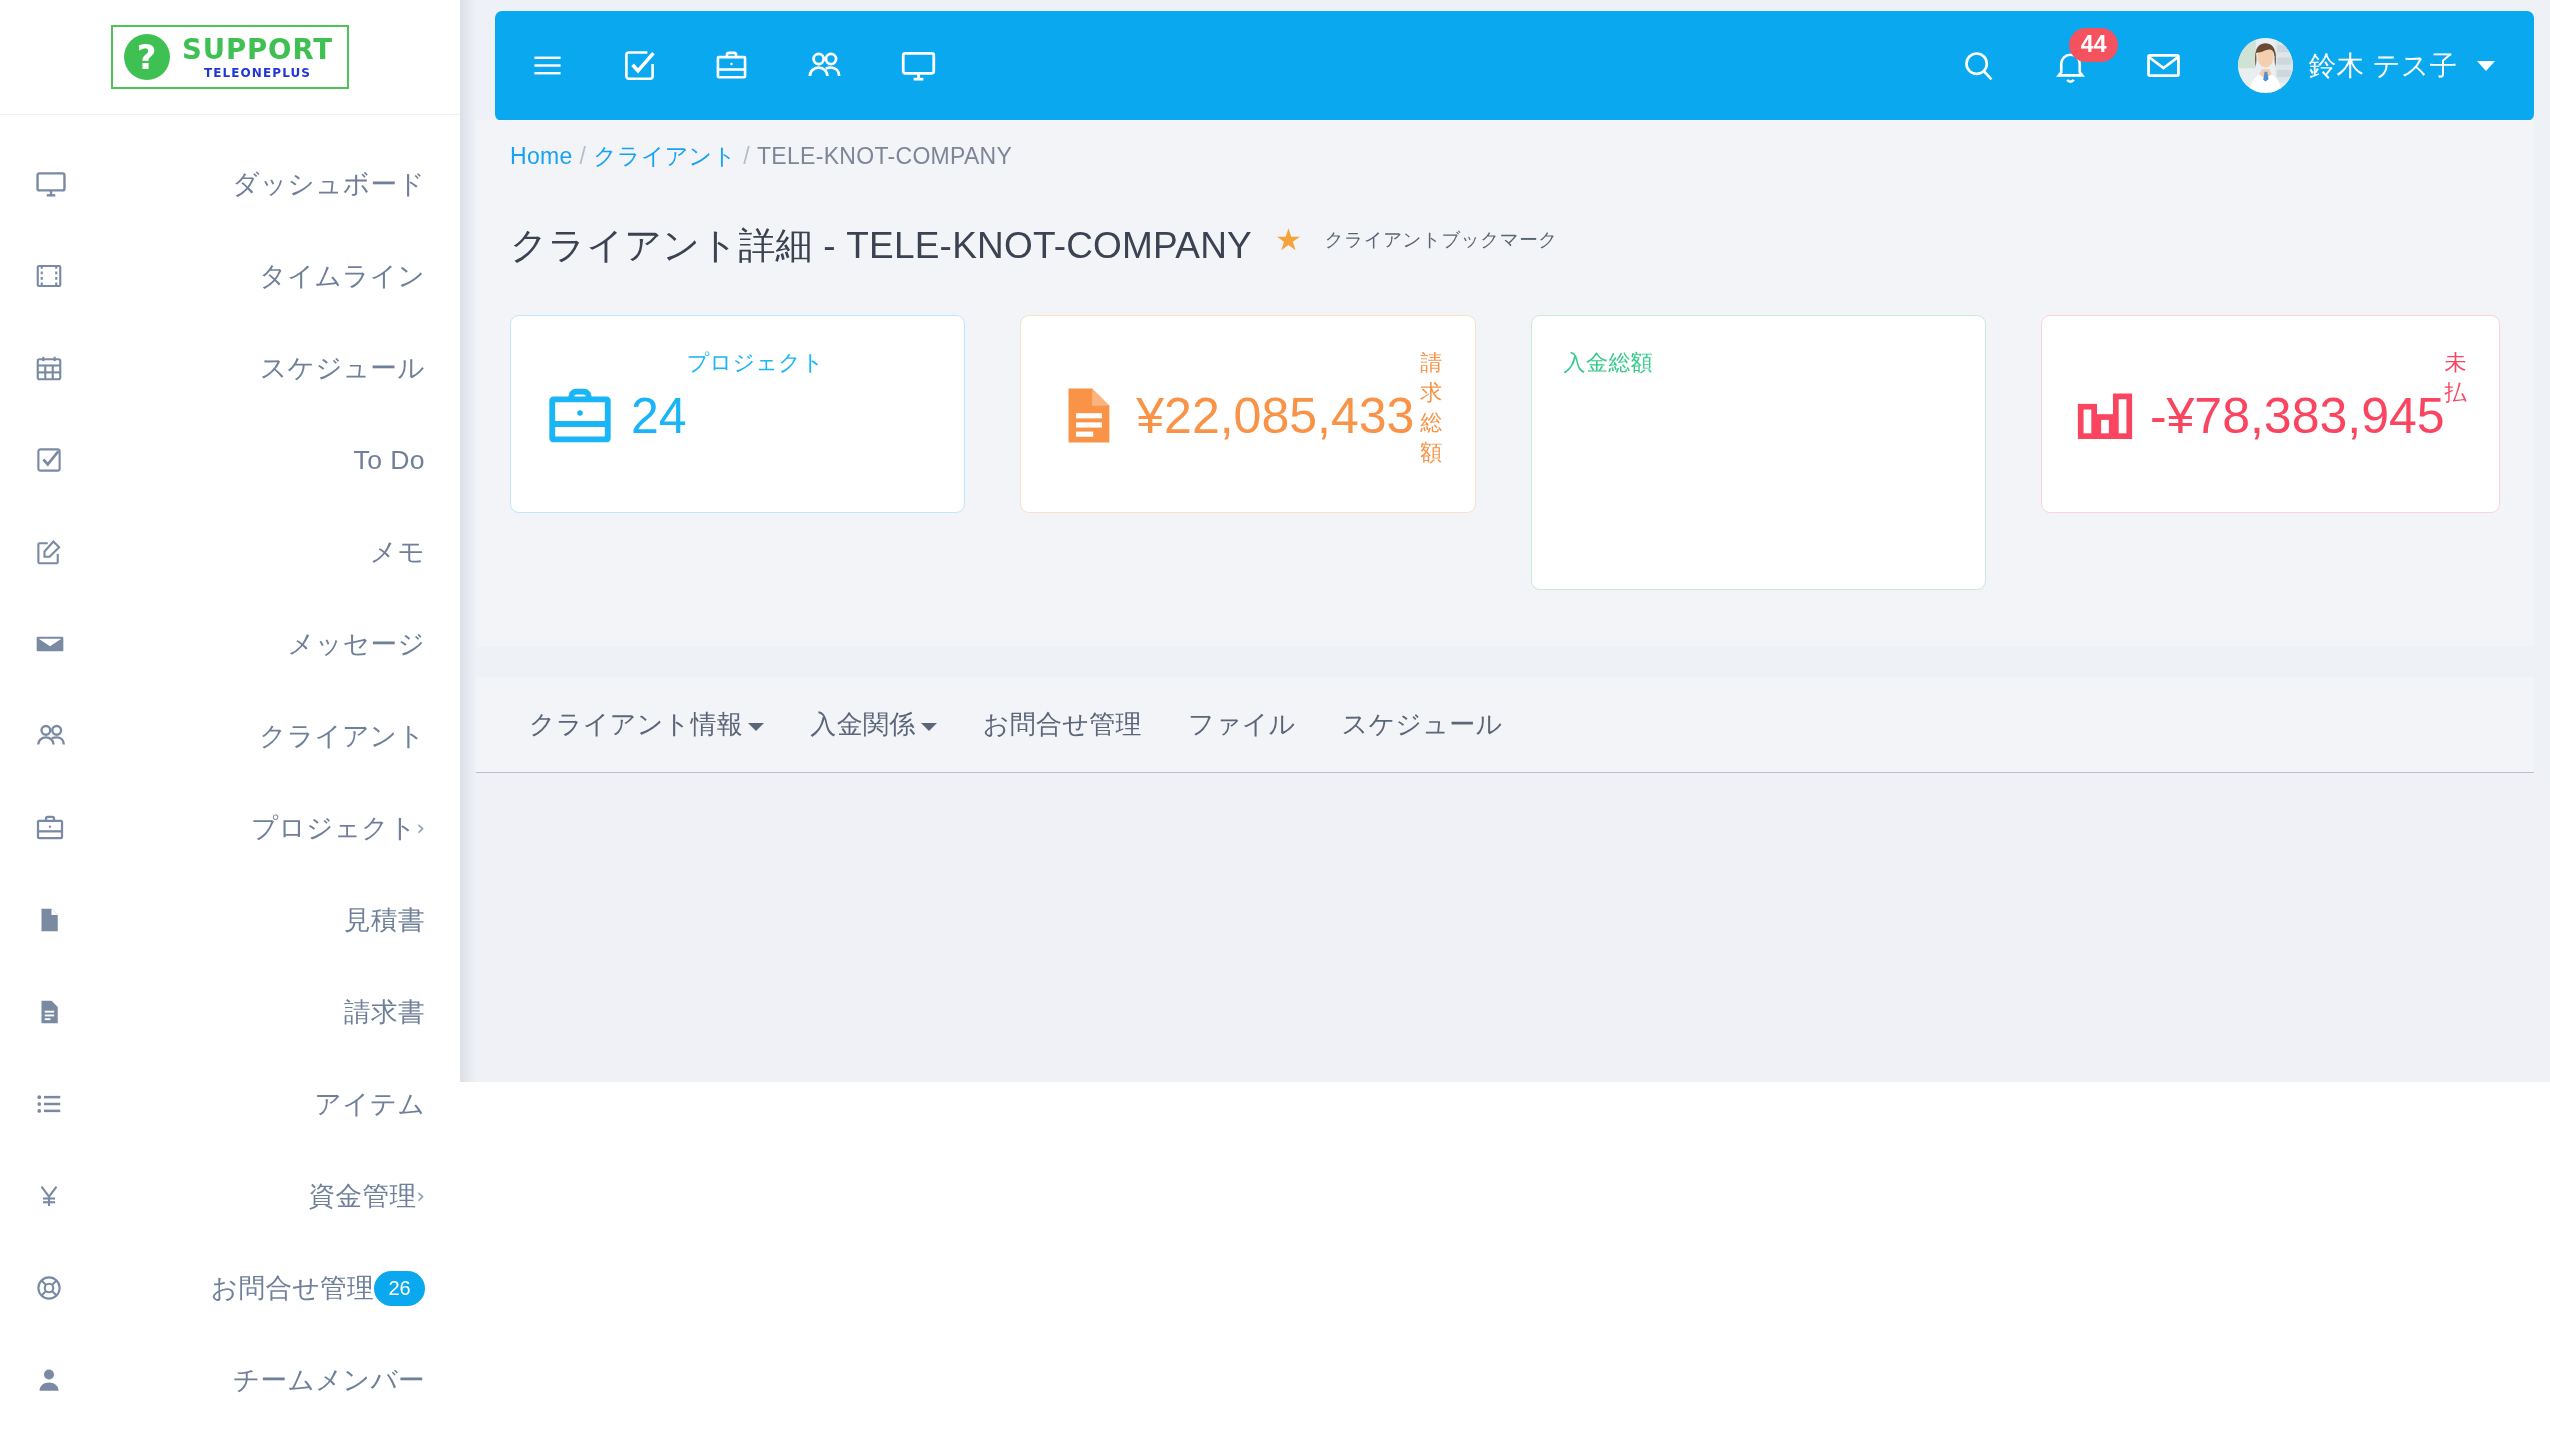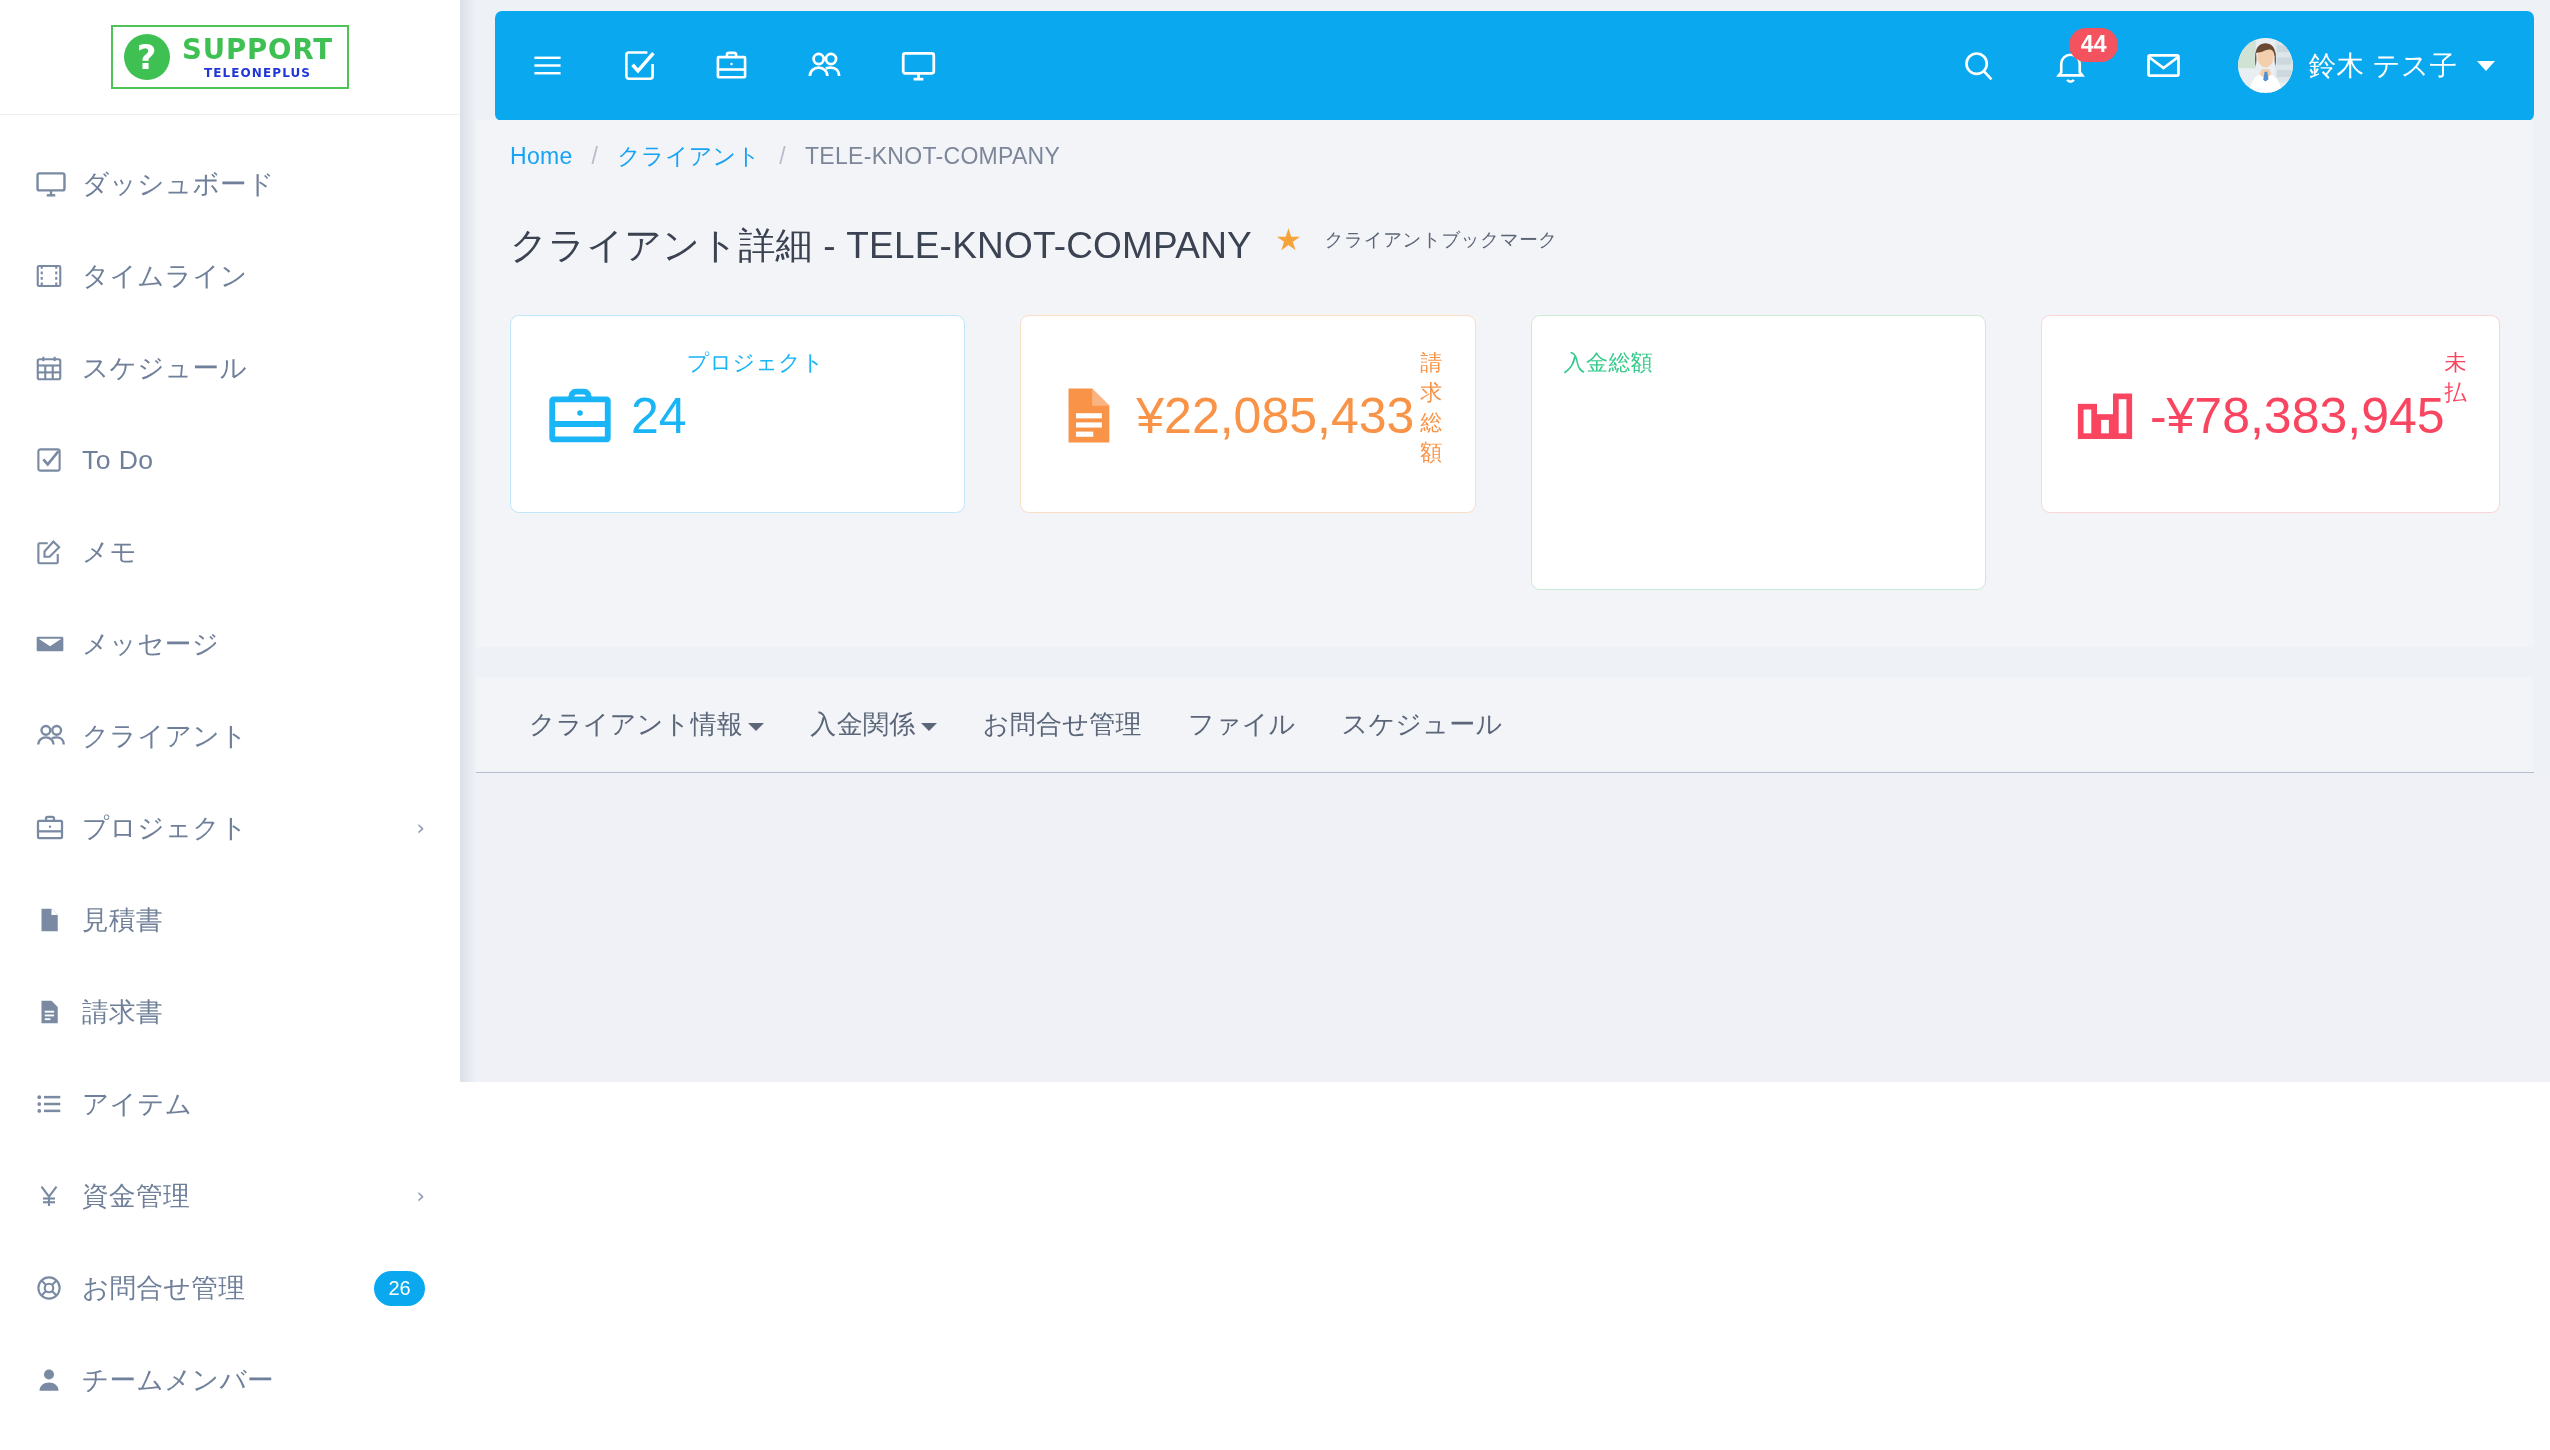--- a/index.html
+++ b/index.html
@@ -60,21 +60,21 @@
     font-size: 26.6px;
     cursor: pointer;
     position: relative;
   }
   .nav-icon {
     width: 48px; flex: 0 0 48px;
     display: flex; align-items: center; justify-content: flex-start;
     color: #7a8aa3;
   }
   .nav-icon svg { display: block; }
-  .nav-label { flex: 1 1 auto; white-space: nowrap; letter-spacing: 0.4px; }
+  .nav-label { flex: 1 1 auto; white-space: nowrap; letter-spacing: 0.4px; text-align: right; }
   .nav-chevron {
     color: #8b9ab3; font-size: 21px; line-height: 1;
     font-family: "DejaVu Sans", sans-serif;
   }
   .nav-badge {
     background: #0aa8ef; color: #fff;
     border-radius: 19.5px;
     min-width: 51px; height: 35px;
     font-size: 20px;
     display: flex; align-items: center; justify-content: center;
@@ -144,21 +144,21 @@
   }
 
   .page-head {
     position: absolute; left: 16px; right: 16px; top: 120px;
     background: #f2f4f8;
     padding: 21px 34px 0 34px;
     height: 108px;
   }
   .breadcrumb {
     font-size: 23px; color: #8a94a6;
-    display: flex; align-items: center; gap: 19px;
+    display: flex; align-items: center; gap: 7px;
     letter-spacing: 0.3px;
   }
   .crumb-link { color: #17a2f3; cursor: pointer; }
   .crumb-sep { color: #b6bdc9; }
   .crumb-current { color: #7d8699; }
 
   .title-row {
     position: absolute; left: 16px; right: 16px; top: 204px;
     padding: 0 34px;
     display: flex; align-items: center; gap: 23px;

